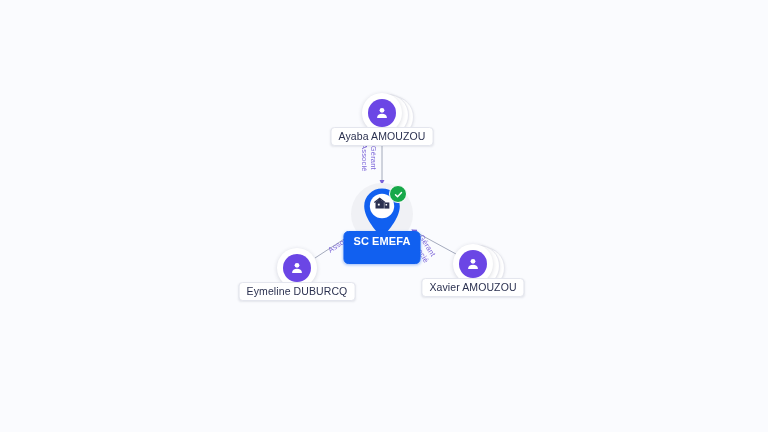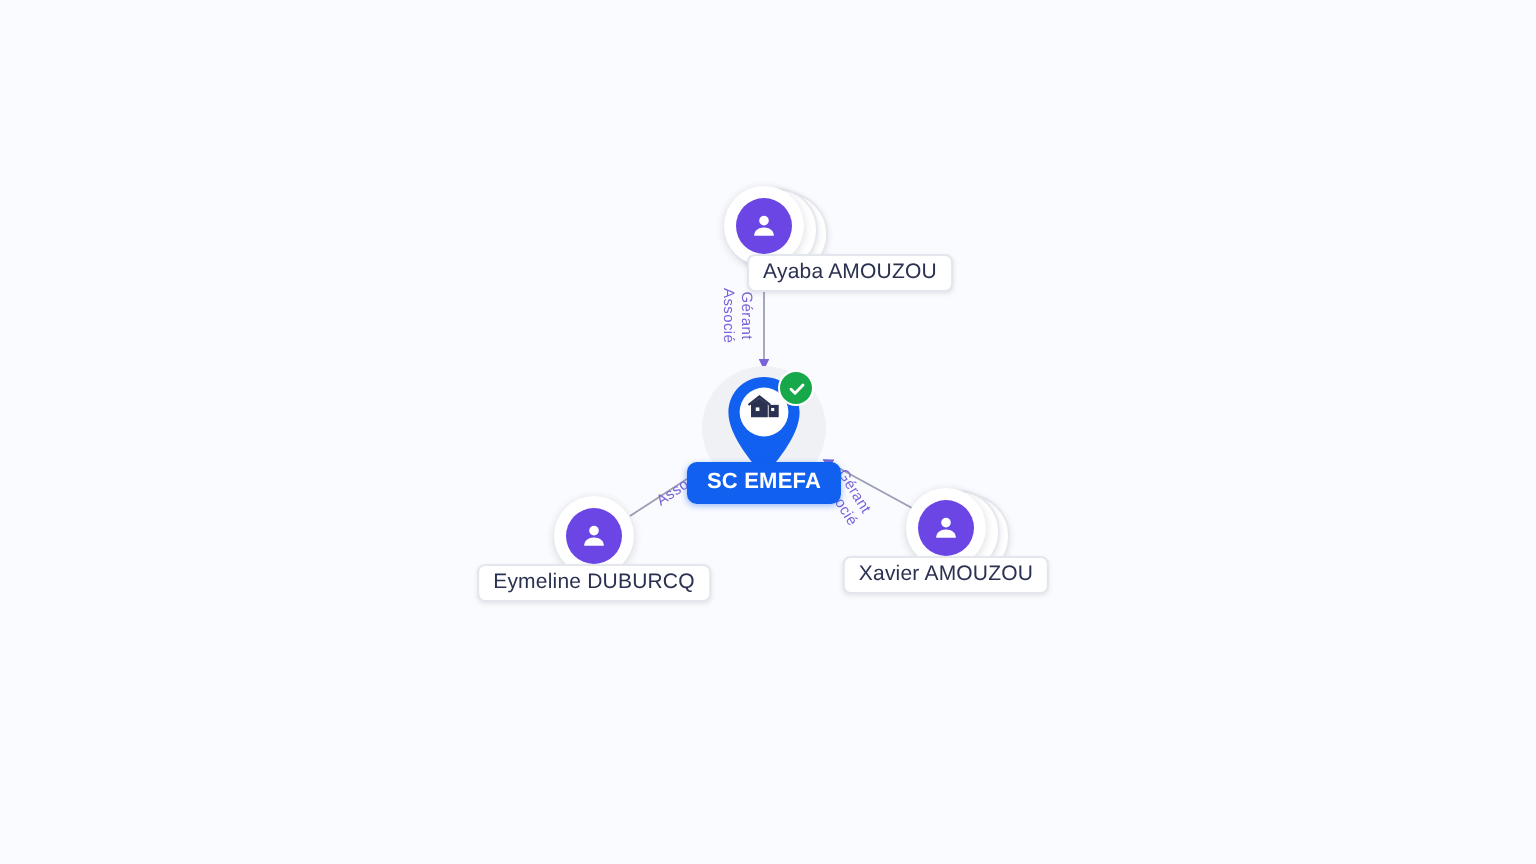--- a/index.html
+++ b/index.html
@@ -120,21 +120,21 @@
     letter-spacing: 0.1px;
     box-shadow: 0 1px 2px rgba(40,45,80,0.10);
   }
   .node-label.company {
     background: #1160f0;
     border: 1px solid #1160f0;
     color: #ffffff;
     font-weight: bold;
     font-size: 11px;
     border-radius: 5px;
-    padding: 3px 9px 4px 9px;
+    padding: 3px 9px 16px 9px;
     box-shadow: 0 1px 3px rgba(17,96,240,0.40);
   }
 
   
   .edge-label {
     position: absolute;
     color: #7a63d8;
     font-size: 7.5px;
     line-height: 8.5px;
     letter-spacing: 0.2px;
@@ -183,21 +183,21 @@
         <div class="avatar-ring">
           <div class="avatar-disc">
             <svg width="16" height="16" viewBox="0 0 24 24" fill="#ffffff">
               <circle cx="12" cy="8" r="3.6"></circle>
               <path d="M4.6 19.4c0-4 3.3-6.2 7.4-6.2s7.4 2.2 7.4 6.2z"></path>
             </svg>
           </div>
         </div>
       </div>
     </div>
-    <div class="node-label" style="left:0; top:14px;margin-left:43px;">Ayaba AMOUZOU</div>
+    <div class="node-label" style="left:0; top:14px;">Ayaba AMOUZOU</div>
   </div>
 
   <div class="node" style="left:382px; top:214px;">
     <div class="node-visual" style="left:0; top:0;">
       <div class="pin-wrap">
         <div class="pin-halo"></div>
         <svg class="pin-shape" viewBox="0 0 40 52">
           <path d="M20 1.5C10 1.5 2.2 9.3 2.2 19.2c0 12.5 14.3 27.7 16.5 30.1a1.8 1.8 0 0 0 2.6 0c2.2-2.4 16.5-17.6 16.5-30.1C37.8 9.3 30 1.5 20 1.5z" fill="#1160f0"></path>
           <circle cx="20" cy="19" r="12.2" fill="#ffffff"></circle>
         </svg>

